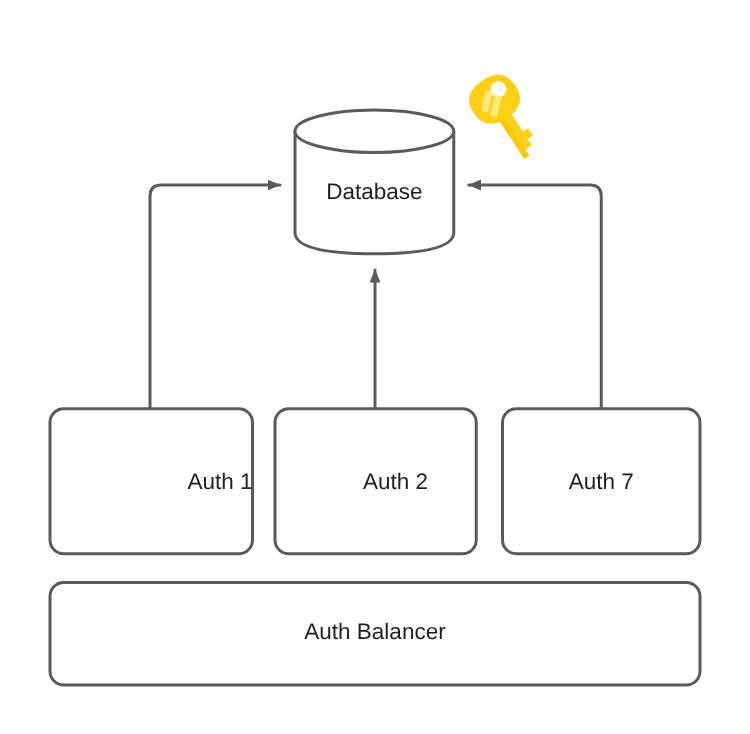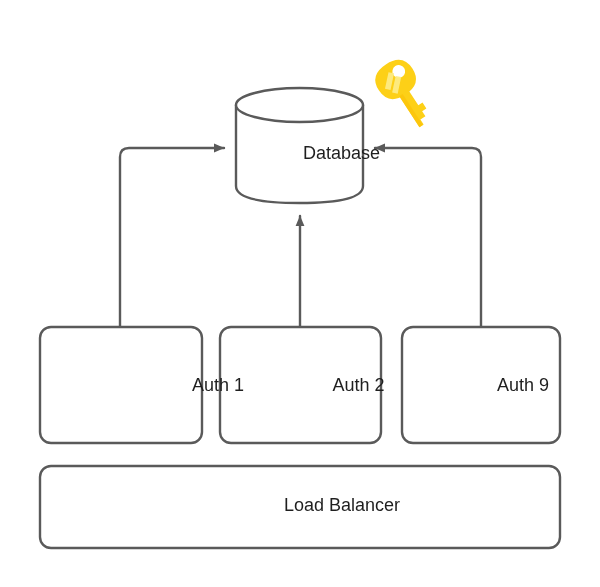--- a/index.html
+++ b/index.html
@@ -27,21 +27,20 @@
     height: 587px;
   }
   .node-label {
     position: absolute;
     text-align: center;
     color: #1f1f1f;
     font-family: "Liberation Sans", sans-serif;
     font-size: 18px;
     line-height: 1;
     white-space: nowrap;
-    padding-left: 42px;
   }
   #label-database {
     left: 236px;
     top: 144px;
     width: 127px;
   }
   #label-auth1 {
     left: 40px;
     top: 376px;
     width: 162px;
@@ -145,17 +144,17 @@
     </g>
 
   </svg>
 
   <div class="node-label" id="label-database">Database</div>
 
   <div class="node-label" id="label-auth1">Auth 1</div>
 
   <div class="node-label" id="label-auth2">Auth 2</div>
 
-  <div class="node-label" id="label-auth3">Auth 9</div>
+  <div class="node-label" id="label-auth3">Auth 7</div>
 
-  <div class="node-label" id="label-loadbalancer">Load Balancer</div>
+  <div class="node-label" id="label-loadbalancer">Auth Balancer</div>
 
 </div>
 
 </body></html>

